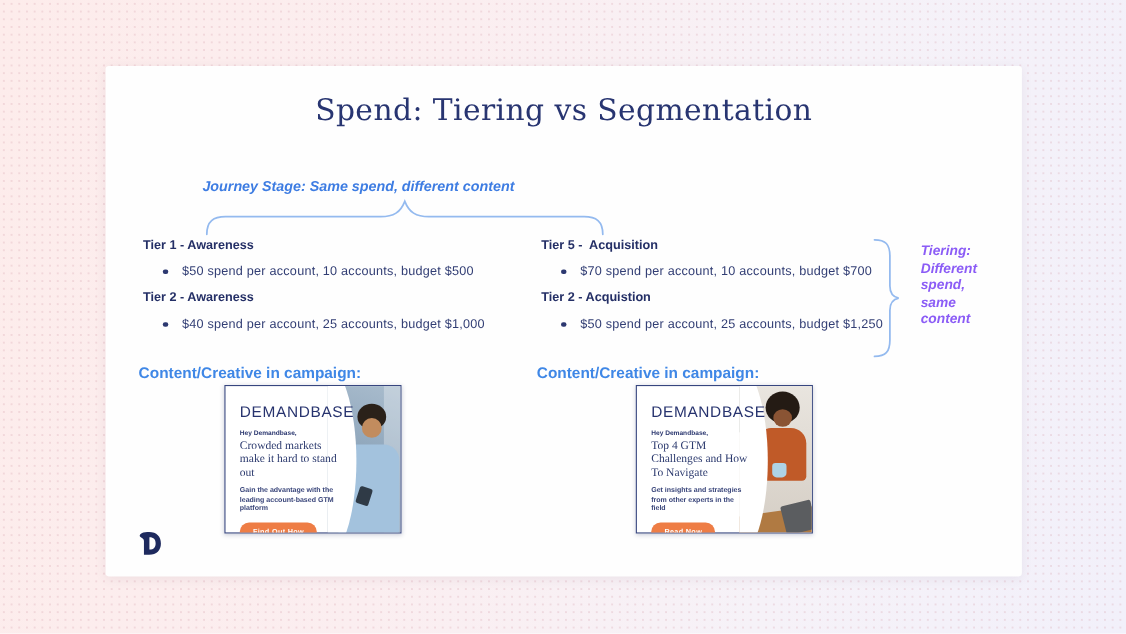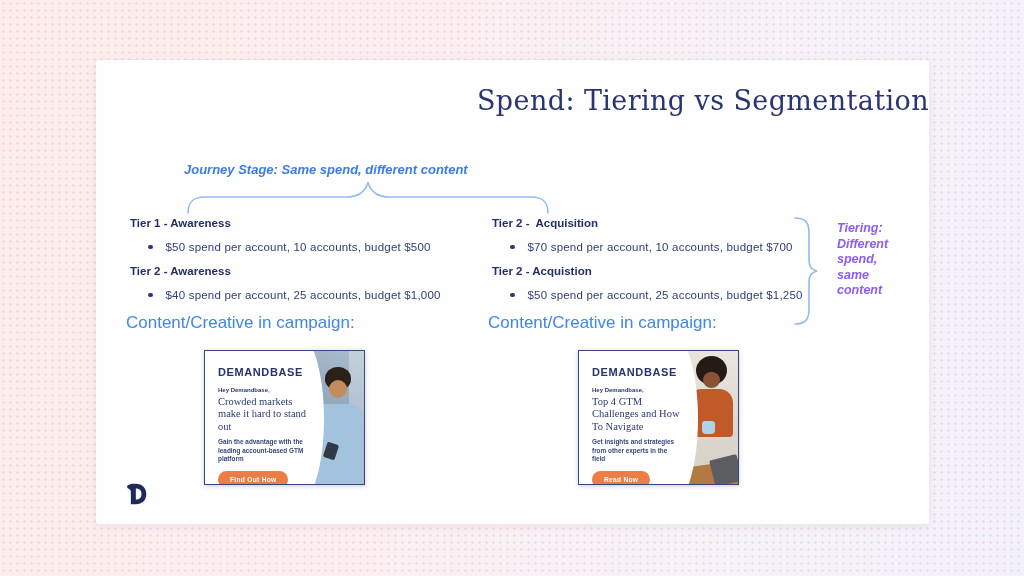--- a/index.html
+++ b/index.html
@@ -12,21 +12,21 @@
     background-size:7px 7px, 100% 100%;
     position:relative;
   }
   .card {
     position:absolute; left:96px; top:60px; width:833px; height:464px;
     background:#fefefe; border-radius:3px;
     box-shadow:0 2px 10px rgba(90,60,90,.08);
   }
   .title {
     position:absolute; top:25px; left:0; width:100%;
-    text-align:right;
+    text-align:center;
     font-family:"DejaVu Serif","Liberation Serif",serif;
     font-size:27px; color:#283571; letter-spacing:.4px;
   }
   .journey-label {
     position:absolute; left:88px; top:102px;
     font-size:13px; font-weight:bold; font-style:italic; color:#3d7ce2;
   }
   .brace-top { position:absolute; left:90px; top:120px; }
   .brace-right { position:absolute; left:697px; top:156px; }
   .tiering-label {
@@ -41,21 +41,21 @@
     font-size:11.5px; font-weight:bold; color:#242f66;
     margin:0 0 0 4px; line-height:14px; white-space:pre-wrap;
   }
   .tier-bullet {
     display:flex; align-items:center; margin:10px 0 10px 22px; line-height:14px;
   }
   .dot { width:4.5px; height:4.5px; border-radius:50%; background:#2c3870;
          margin-right:13px; flex:none; }
   .bullet-text { font-size:11.5px; color:#323e74; letter-spacing:.2px; }
   .content-label {
-    margin:11px 0 0 0; font-size:17px; font-weight:normal; color:#3f87e6;
+    margin:29px 0 0 0; font-size:14px; font-weight:bold; color:#3f87e6;
   }
   
   .ad {
     position:absolute; top:290px; width:161px; height:135px;
     background:#fff; border:1.5px solid #37467f;
     box-shadow:0 1px 4px rgba(40,50,100,.25); overflow:hidden;
   }
   .ad.a0 { left:108px; }
   .ad.a1 { left:482px; }
   .ad-photo { position:absolute; top:0; right:0; bottom:0; width:66px; overflow:hidden; }
@@ -69,21 +69,21 @@
   .p-plant  { position:absolute; left:0; top:0; width:14px; height:42px; background:#6c7166; }
   .p-hair-w { position:absolute; left:24px; top:5px; width:31px; height:29px; background:#241b14; border-radius:50%; }
   .p-face-w { position:absolute; left:31px; top:21px; width:17px; height:16px; background:#8a5434; border-radius:50%; }
   .p-body-w { position:absolute; left:17px; top:38px; width:44px; height:48px; background:#c05a28; border-radius:12px 14px 4px 4px; }
   .p-mug    { position:absolute; left:30px; top:70px; width:13px; height:13px; background:#aed3e6; border-radius:3px 3px 4px 4px; }
   .p-table  { position:absolute; left:-6px; bottom:-10px; width:92px; height:30px; background:#b07a42; transform:rotate(-8deg); }
   .p-laptop { position:absolute; right:-2px; bottom:0; width:28px; height:27px; background:#5b5d60; transform:rotate(-14deg); border-radius:2px; }
   .ad-curve { position:absolute; left:-34px; top:-22px; width:60px; height:180px; background:#fff; border-radius:50%; }
   .ad-inner { position:absolute; left:0; top:0; width:108px; height:100%; padding:15px 0 0 13px; }
   .ad-brand {
-    font-size:11px; font-weight:bold; color:#27336e; letter-spacing:.6px;
+    font-size:14px; font-weight:normal; color:#27336e; letter-spacing:.6px;
   }
   .ad-greeting { margin-top:9px; font-size:6px; font-weight:bold; color:#2c3870; }
   .ad-headline {
     margin-top:3px; width:92px;
     font-family:"Liberation Serif",serif; font-size:10.5px; line-height:1.18;
     color:#2c3a6e;
   }
   .ad-body { margin-top:5px; width:88px; font-size:6.4px; line-height:1.35; font-weight:bold; color:#39457a; }
   .ad-cta {
     display:inline-block; margin-top:7px; padding:5px 12px;
@@ -113,21 +113,21 @@
     </div>
     <div class="tier-heading">Tier 2 - Awareness</div>
     <div class="tier-bullet">
       <span class="dot"></span>
       <span class="bullet-text">$40 spend per account, 25 accounts, budget $1,000</span>
     </div>
     <div class="content-label">Content/Creative in campaign:</div>
   </div>
 
   <div class="tier-col right">
-    <div class="tier-heading">Tier 2 -  Acquisition</div>
+    <div class="tier-heading">Tier 5 -  Acquisition</div>
     <div class="tier-bullet">
       <span class="dot"></span>
       <span class="bullet-text">$70 spend per account, 10 accounts, budget $700</span>
     </div>
     <div class="tier-heading">Tier 2 - Acquistion</div>
     <div class="tier-bullet">
       <span class="dot"></span>
       <span class="bullet-text">$50 spend per account, 25 accounts, budget $1,250</span>
     </div>
     <div class="content-label">Content/Creative in campaign:</div>

